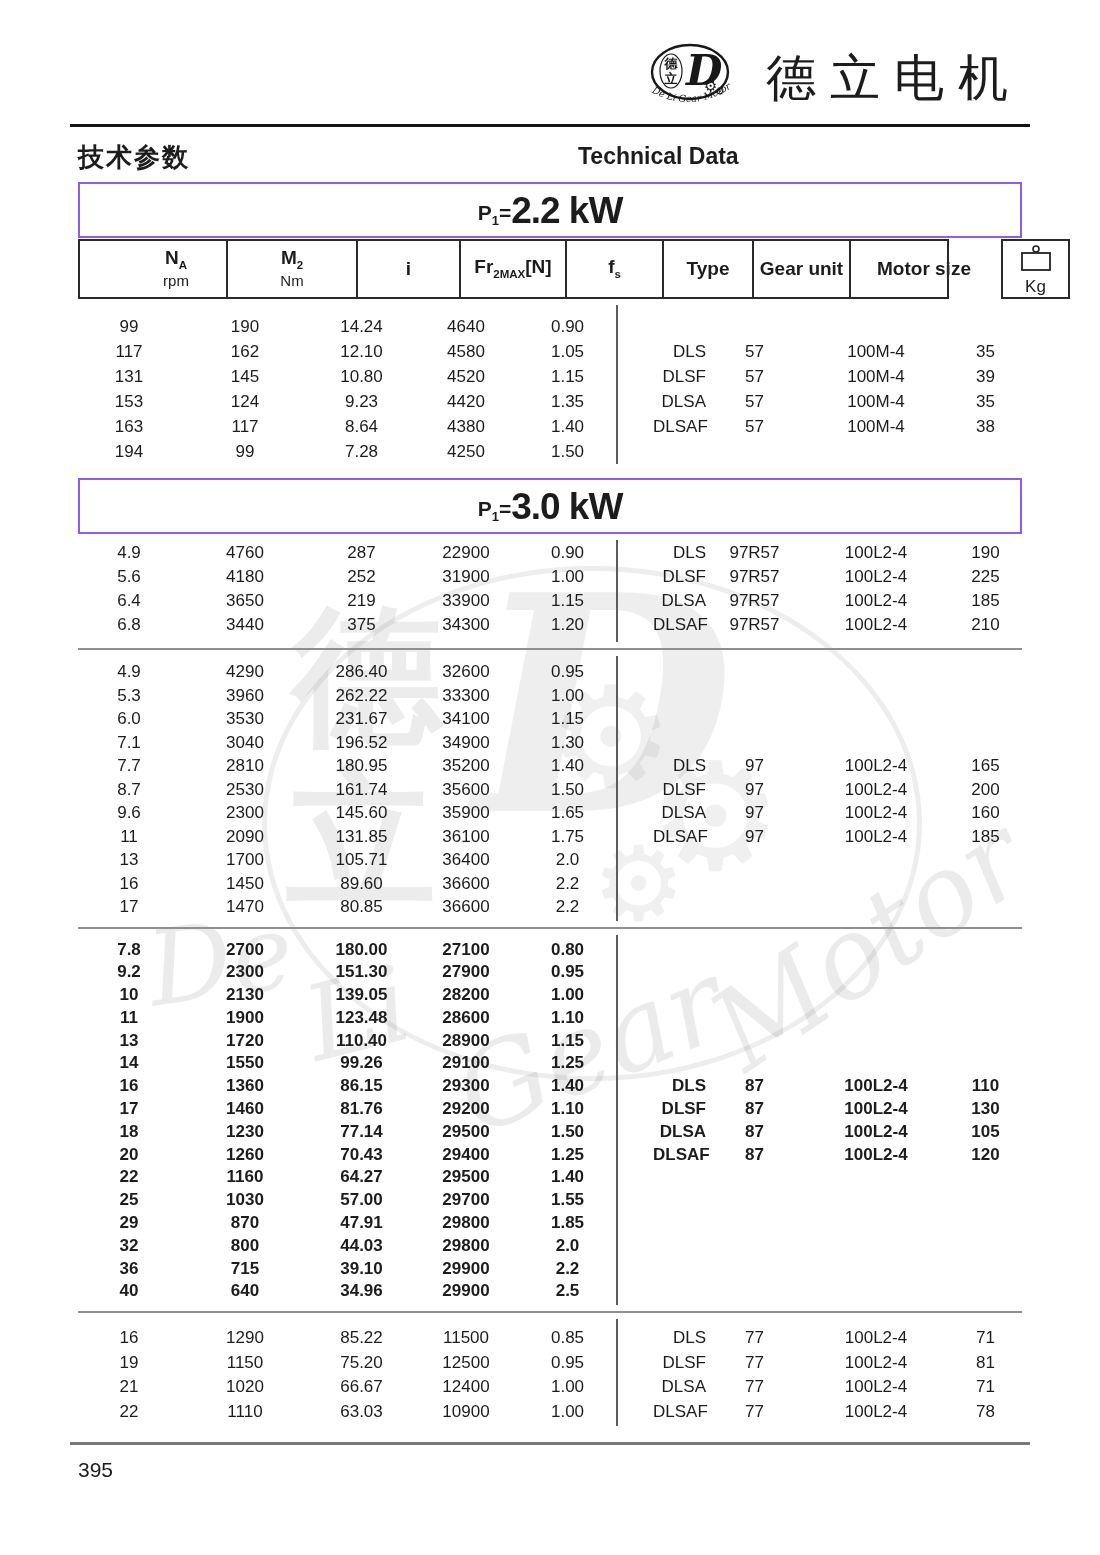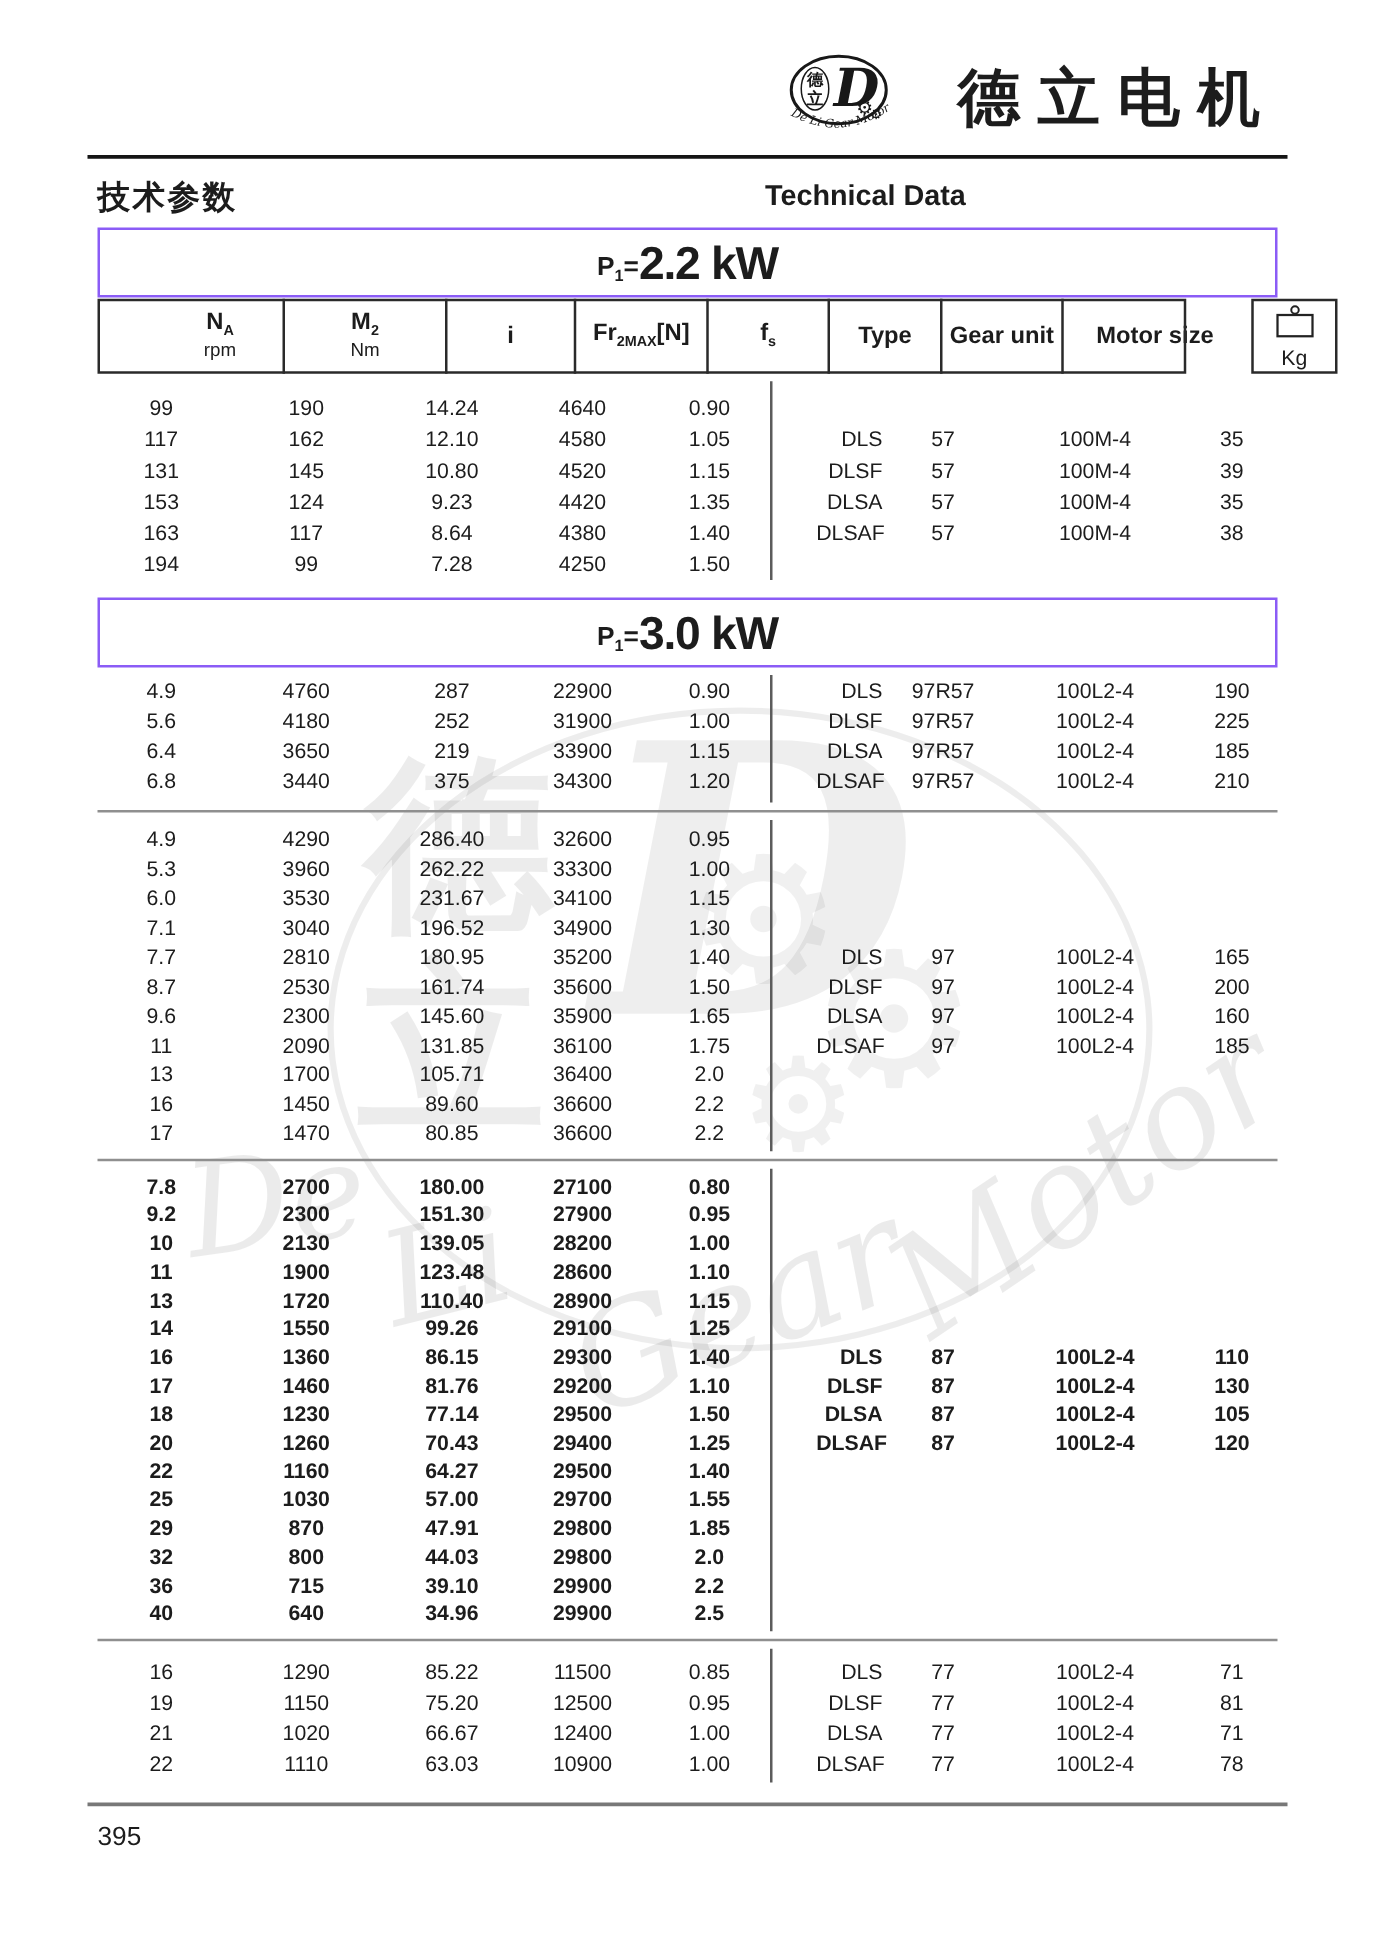--- a/index.html
+++ b/index.html
@@ -26,27 +26,27 @@
            color:rgba(0,0,0,0.08);line-height:1;white-space:nowrap;}
   .wm-w1{left:148px;top:908px;font-size:104px;transform:rotate(-8deg);}
   .wm-w2{left:306px;top:962px;font-size:104px;transform:rotate(-14deg);}
   .wm-w3{left:452px;top:992px;font-size:112px;transform:rotate(-22deg);}
   .wm-w4{left:694px;top:888px;font-size:112px;transform:rotate(-34deg);}
 
   
   .brand-row{display:flex;justify-content:flex-end;align-items:center;gap:20px;
              margin-top:40px;height:76px;}
   .logo svg{display:block;}
-  .brand-name{font-family:"DejaVu Serif",serif;font-size:50px;font-weight:bold;
-              letter-spacing:14px;line-height:1;white-space:nowrap;margin-left:19px;}
+  .brand-name{font-family:"DejaVu Serif",serif;font-size:50px;font-weight:normal;
+              letter-spacing:14px;line-height:1;white-space:nowrap;}
   .top-rule{height:3px;background:#151515;margin:8px -8px 0;}
 
   .subheader{position:relative;margin-top:13px;height:34px;}
   .subheader-cn{position:absolute;left:0;top:0;font-size:26px;font-weight:bold;letter-spacing:2px;}
-  .subheader-en{position:absolute;left:500px;top:3px;font-size:23px;font-weight:bold;margin-left:34px;}
+  .subheader-en{position:absolute;left:500px;top:3px;font-size:23px;font-weight:bold;}
 
   
   .power-box{border:2px solid #8b5cf6;height:52px;display:flex;align-items:baseline;
              justify-content:center;margin-top:8px;background:transparent;}
   .power-p{font-size:21px;font-weight:bold;align-self:center;margin-top:10px;}
   .power-p sub{font-size:13px;}
   .power-val{font-size:37px;font-weight:bold;letter-spacing:-1px;align-self:center;margin-top:2px;}
 
   
   .colhead{position:relative;height:60px;margin-top:1px;

